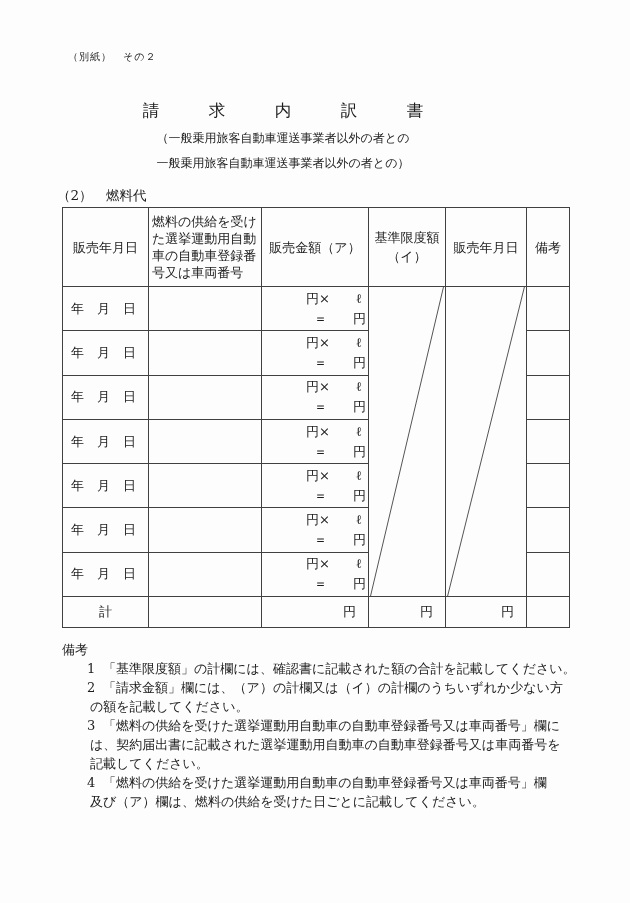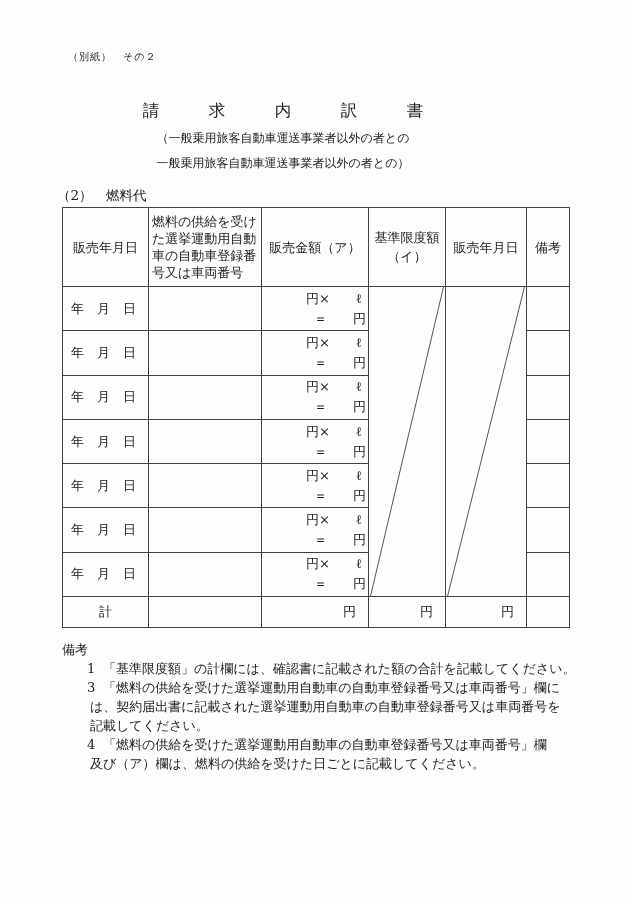--- a/index.html
+++ b/index.html
@@ -194,20 +194,24 @@
   </tbody>
 </table>
 
 <div class="remarks-block">
   <div class="remark-title">備考</div>
 
   <div>
     <div class="note-first"><span class="note-num">1</span><span>「基準限度額」の計欄には、確認書に記載された額の合計を記載してください。</span></div>
   </div>
 
+  <div>
+    <div class="note-first"><span class="note-num">2</span><span>「請求金額」欄には、（ア）の計欄又は（イ）の計欄のうちいずれか少ない方</span></div>
+    <div class="note-cont">の額を記載してください。</div>
+  </div>
 
   <div>
     <div class="note-first"><span class="note-num">3</span><span>「燃料の供給を受けた選挙運動用自動車の自動車登録番号又は車両番号」欄に</span></div>
     <div class="note-cont">は、契約届出書に記載された選挙運動用自動車の自動車登録番号又は車両番号を</div>
     <div class="note-cont">記載してください。</div>
   </div>
 
   <div>
     <div class="note-first"><span class="note-num">4</span><span>「燃料の供給を受けた選挙運動用自動車の自動車登録番号又は車両番号」欄</span></div>
     <div class="note-cont">及び（ア）欄は、燃料の供給を受けた日ごとに記載してください。</div>

